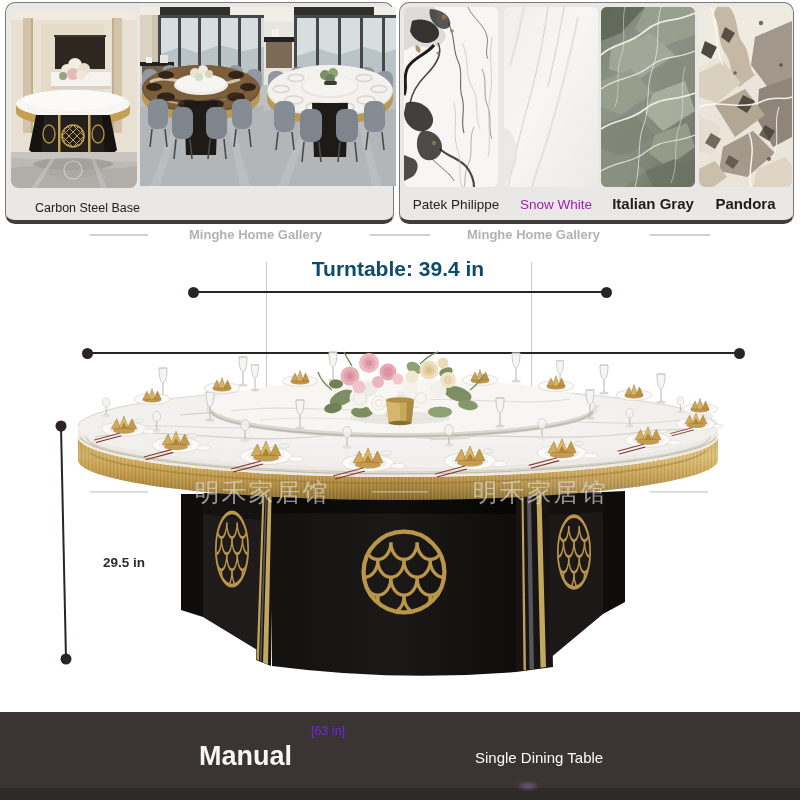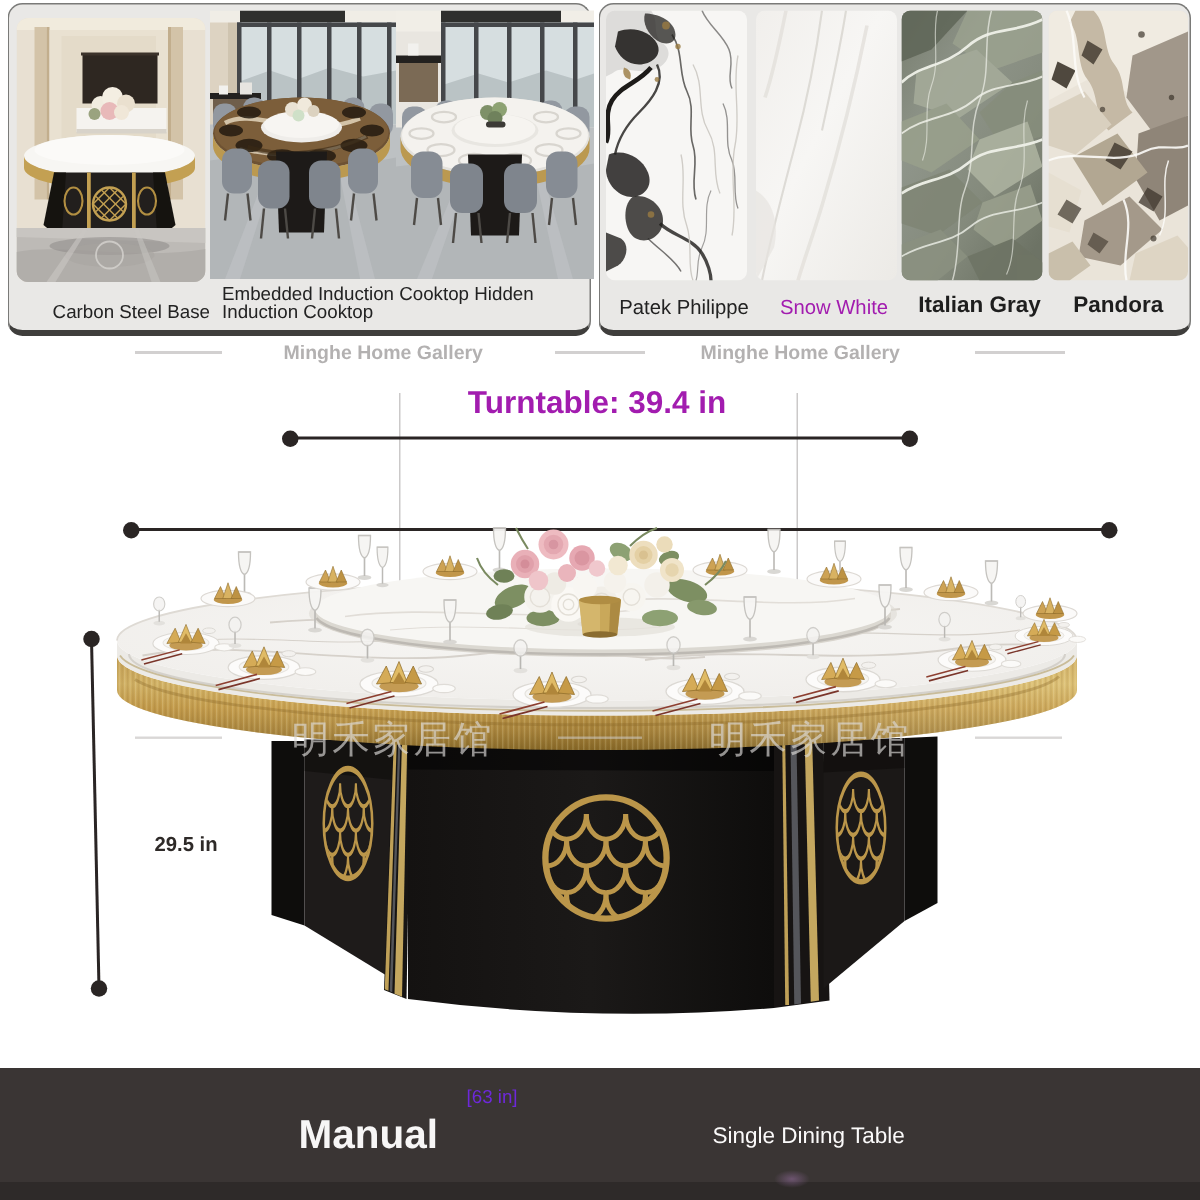--- a/index.html
+++ b/index.html
@@ -368,41 +368,40 @@
     <g stroke="#fcfbf8" stroke-width="1.5" fill="none" opacity="0.9">
       <path d="M0,100 C20,92 44,104 64,94 C76,88 86,94 93,90"></path>
       <path d="M12,0 C20,18 14,40 24,58"></path>
       <path d="M52,180 C48,162 58,144 50,126"></path>
       <path d="M80,100 C74,116 82,134 74,150" stroke-width="1"></path>
     </g>
   </svg>
 
   <div class="abs" style="left:14px;top:201px;width:126px;text-align:right;font-size:12.5px;color:#222;">Carbon Steel Base</div>
 
-  <div class="abs" style="left:148px;top:190px;width:230px;font-size:12.5px;line-height:12.3px;color:#222;">Embedded Induction Cooktop Hidden<br>Induction Cooktop</div>
 
   <div class="abs" style="left:408px;top:197px;width:96px;text-align:center;font-size:13.5px;color:#222;">Patek Philippe</div>
 
   <div class="abs" style="left:509px;top:197px;width:94px;text-align:center;font-size:13.5px;color:#a21caf;">Snow White</div>
 
   <div class="abs" style="left:606px;top:195px;width:94px;text-align:center;font-size:15px;font-weight:bold;color:#1e1e1e;">Italian Gray</div>
 
   <div class="abs" style="left:699px;top:195px;width:93px;text-align:center;font-size:15px;font-weight:bold;color:#1e1e1e;">Pandora</div>
 
   <div class="abs" style="left:90px;top:234px;width:58px;height:2px;background:#d2d0d0;"></div>
   <div class="abs" style="left:180px;top:227px;width:151px;text-align:center;font-size:13px;font-weight:bold;color:#b3b1b1;">Minghe Home Gallery</div>
   <div class="abs" style="left:370px;top:234px;width:60px;height:2px;background:#d2d0d0;"></div>
   <div class="abs" style="left:458px;top:227px;width:151px;text-align:center;font-size:13px;font-weight:bold;color:#b3b1b1;">Minghe Home Gallery</div>
   <div class="abs" style="left:650px;top:234px;width:60px;height:2px;background:#d2d0d0;"></div>
 
   <div class="abs" style="left:266px;top:262px;width:1px;height:146px;background:#cbc9c9;"></div>
 
   <div class="abs" style="left:531px;top:262px;width:1px;height:146px;background:#cbc9c9;"></div>
 
-  <div class="abs" style="left:198px;top:257px;width:400px;text-align:center;font-size:21px;font-weight:bold;color:#a21caf;">Turntable: 39.4 in</div>
+  <div class="abs" style="left:198px;top:257px;width:400px;text-align:center;font-size:21px;font-weight:bold;color:#0c4a6e;">Turntable: 39.4 in</div>
 
   <div class="abs" style="left:193px;top:291px;width:414px;height:2px;background:#2a2524;"></div>
   <div class="abs" style="left:188px;top:287px;width:11px;height:11px;border-radius:50%;background:#2a2524;"></div>
   <div class="abs" style="left:601px;top:287px;width:11px;height:11px;border-radius:50%;background:#2a2524;"></div>
 
 
   <div class="abs" style="left:87px;top:352px;width:653px;height:2px;background:#2a2524;"></div>
   <div class="abs" style="left:82px;top:348px;width:11px;height:11px;border-radius:50%;background:#2a2524;"></div>
   <div class="abs" style="left:734px;top:348px;width:11px;height:11px;border-radius:50%;background:#2a2524;"></div>
 

